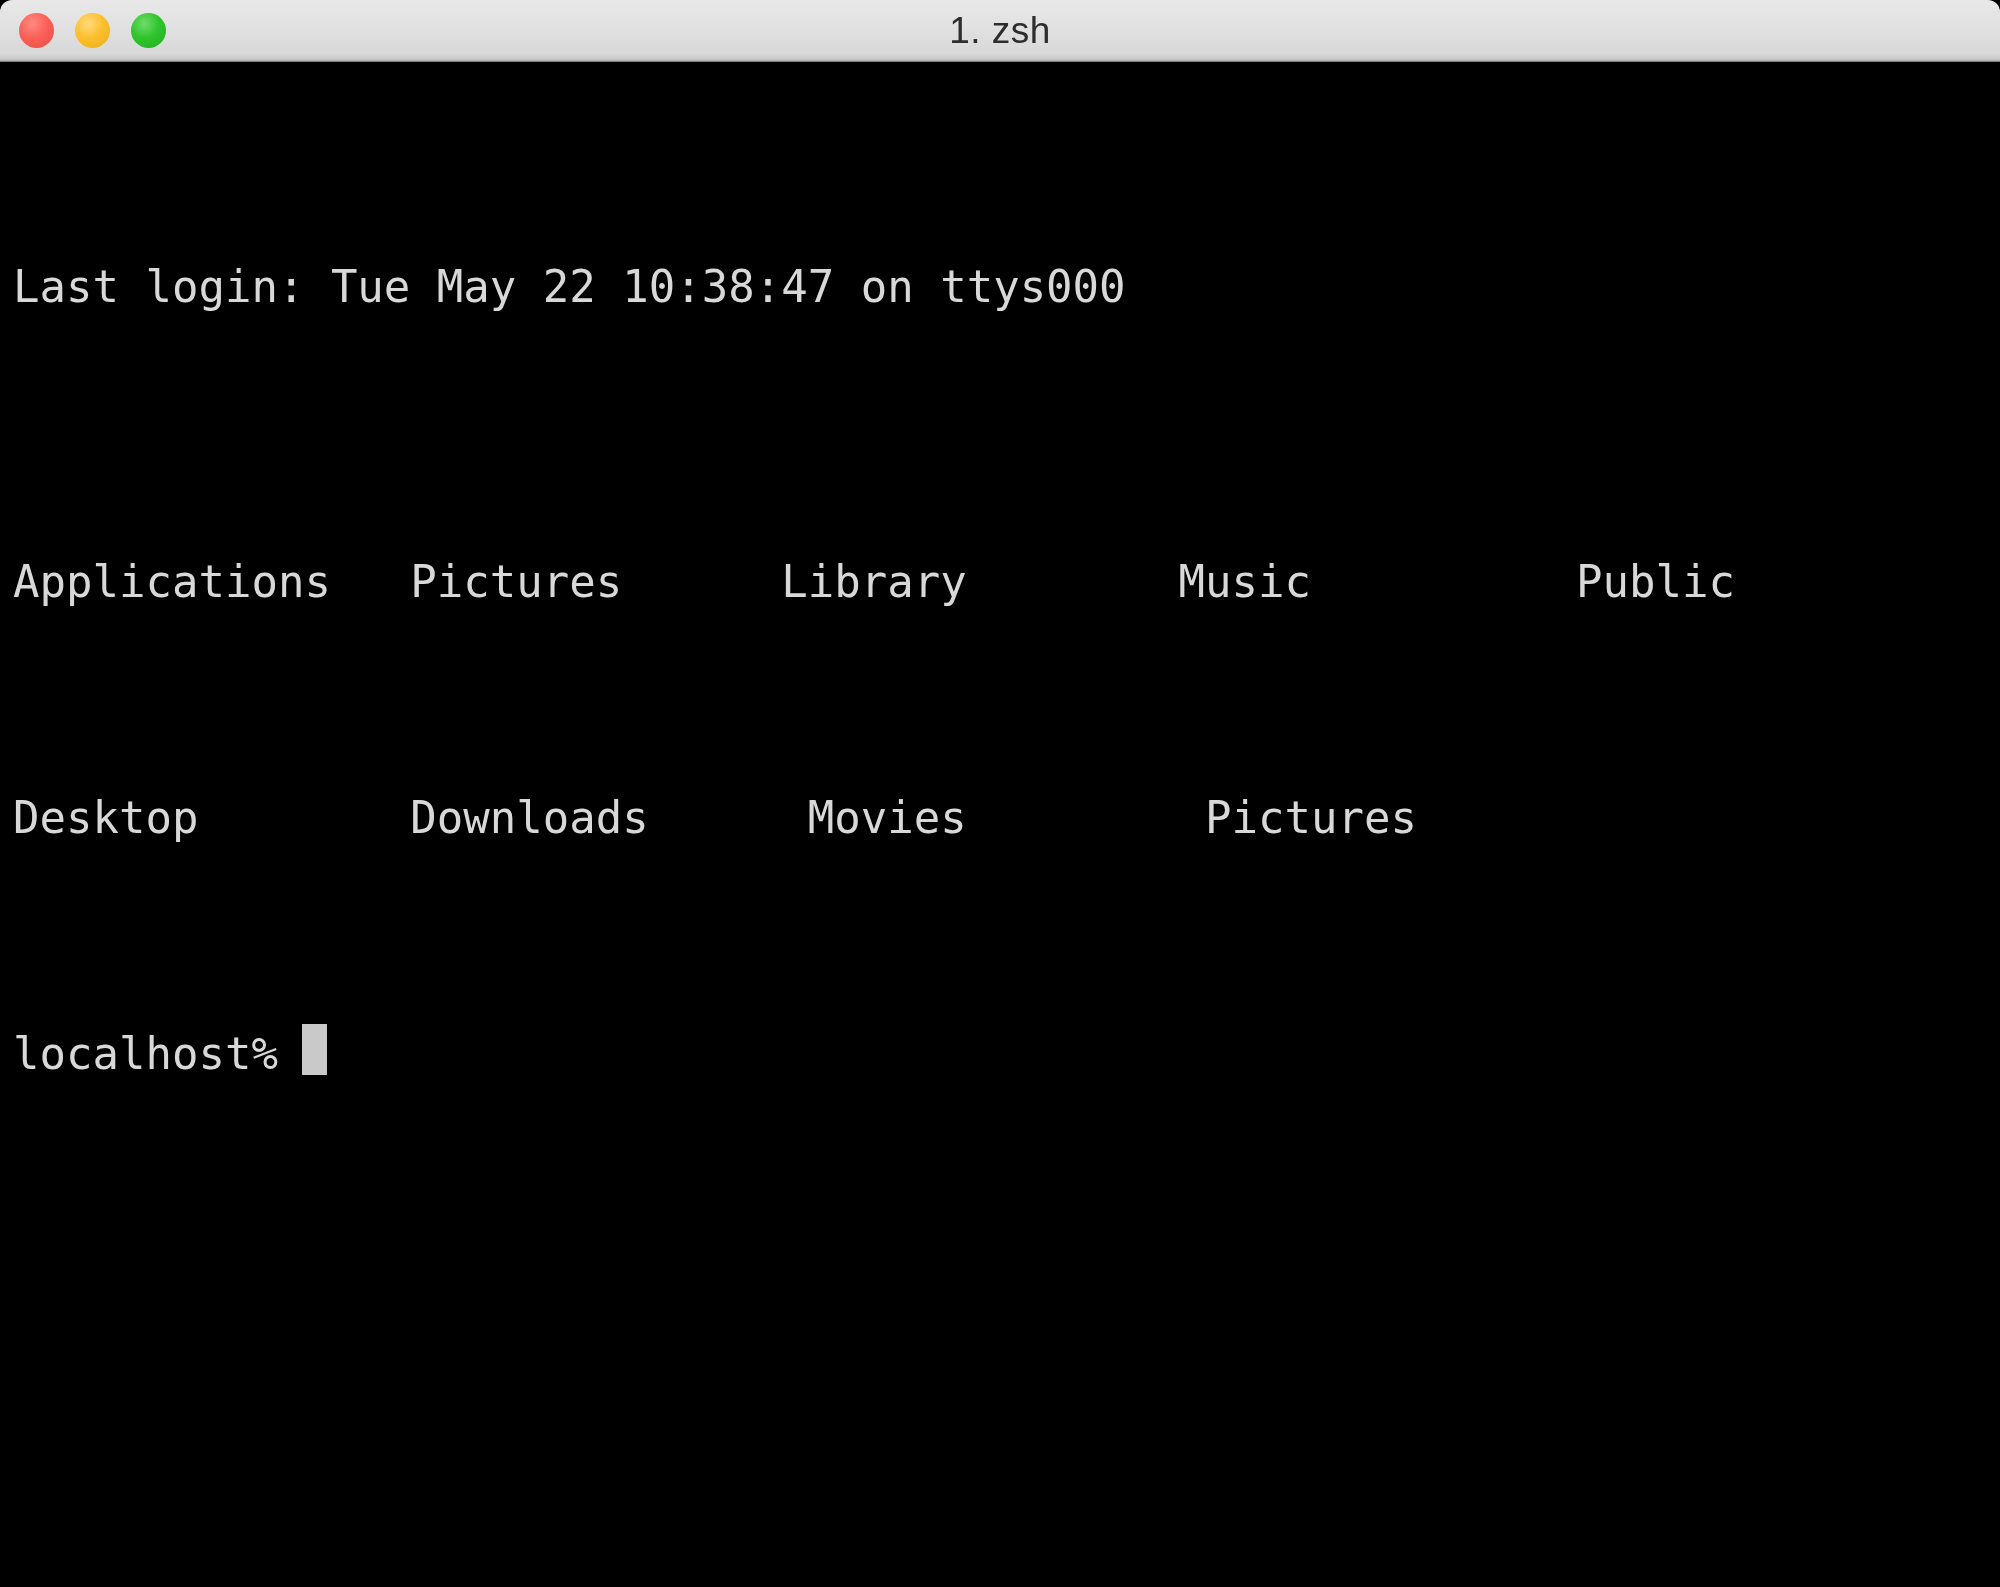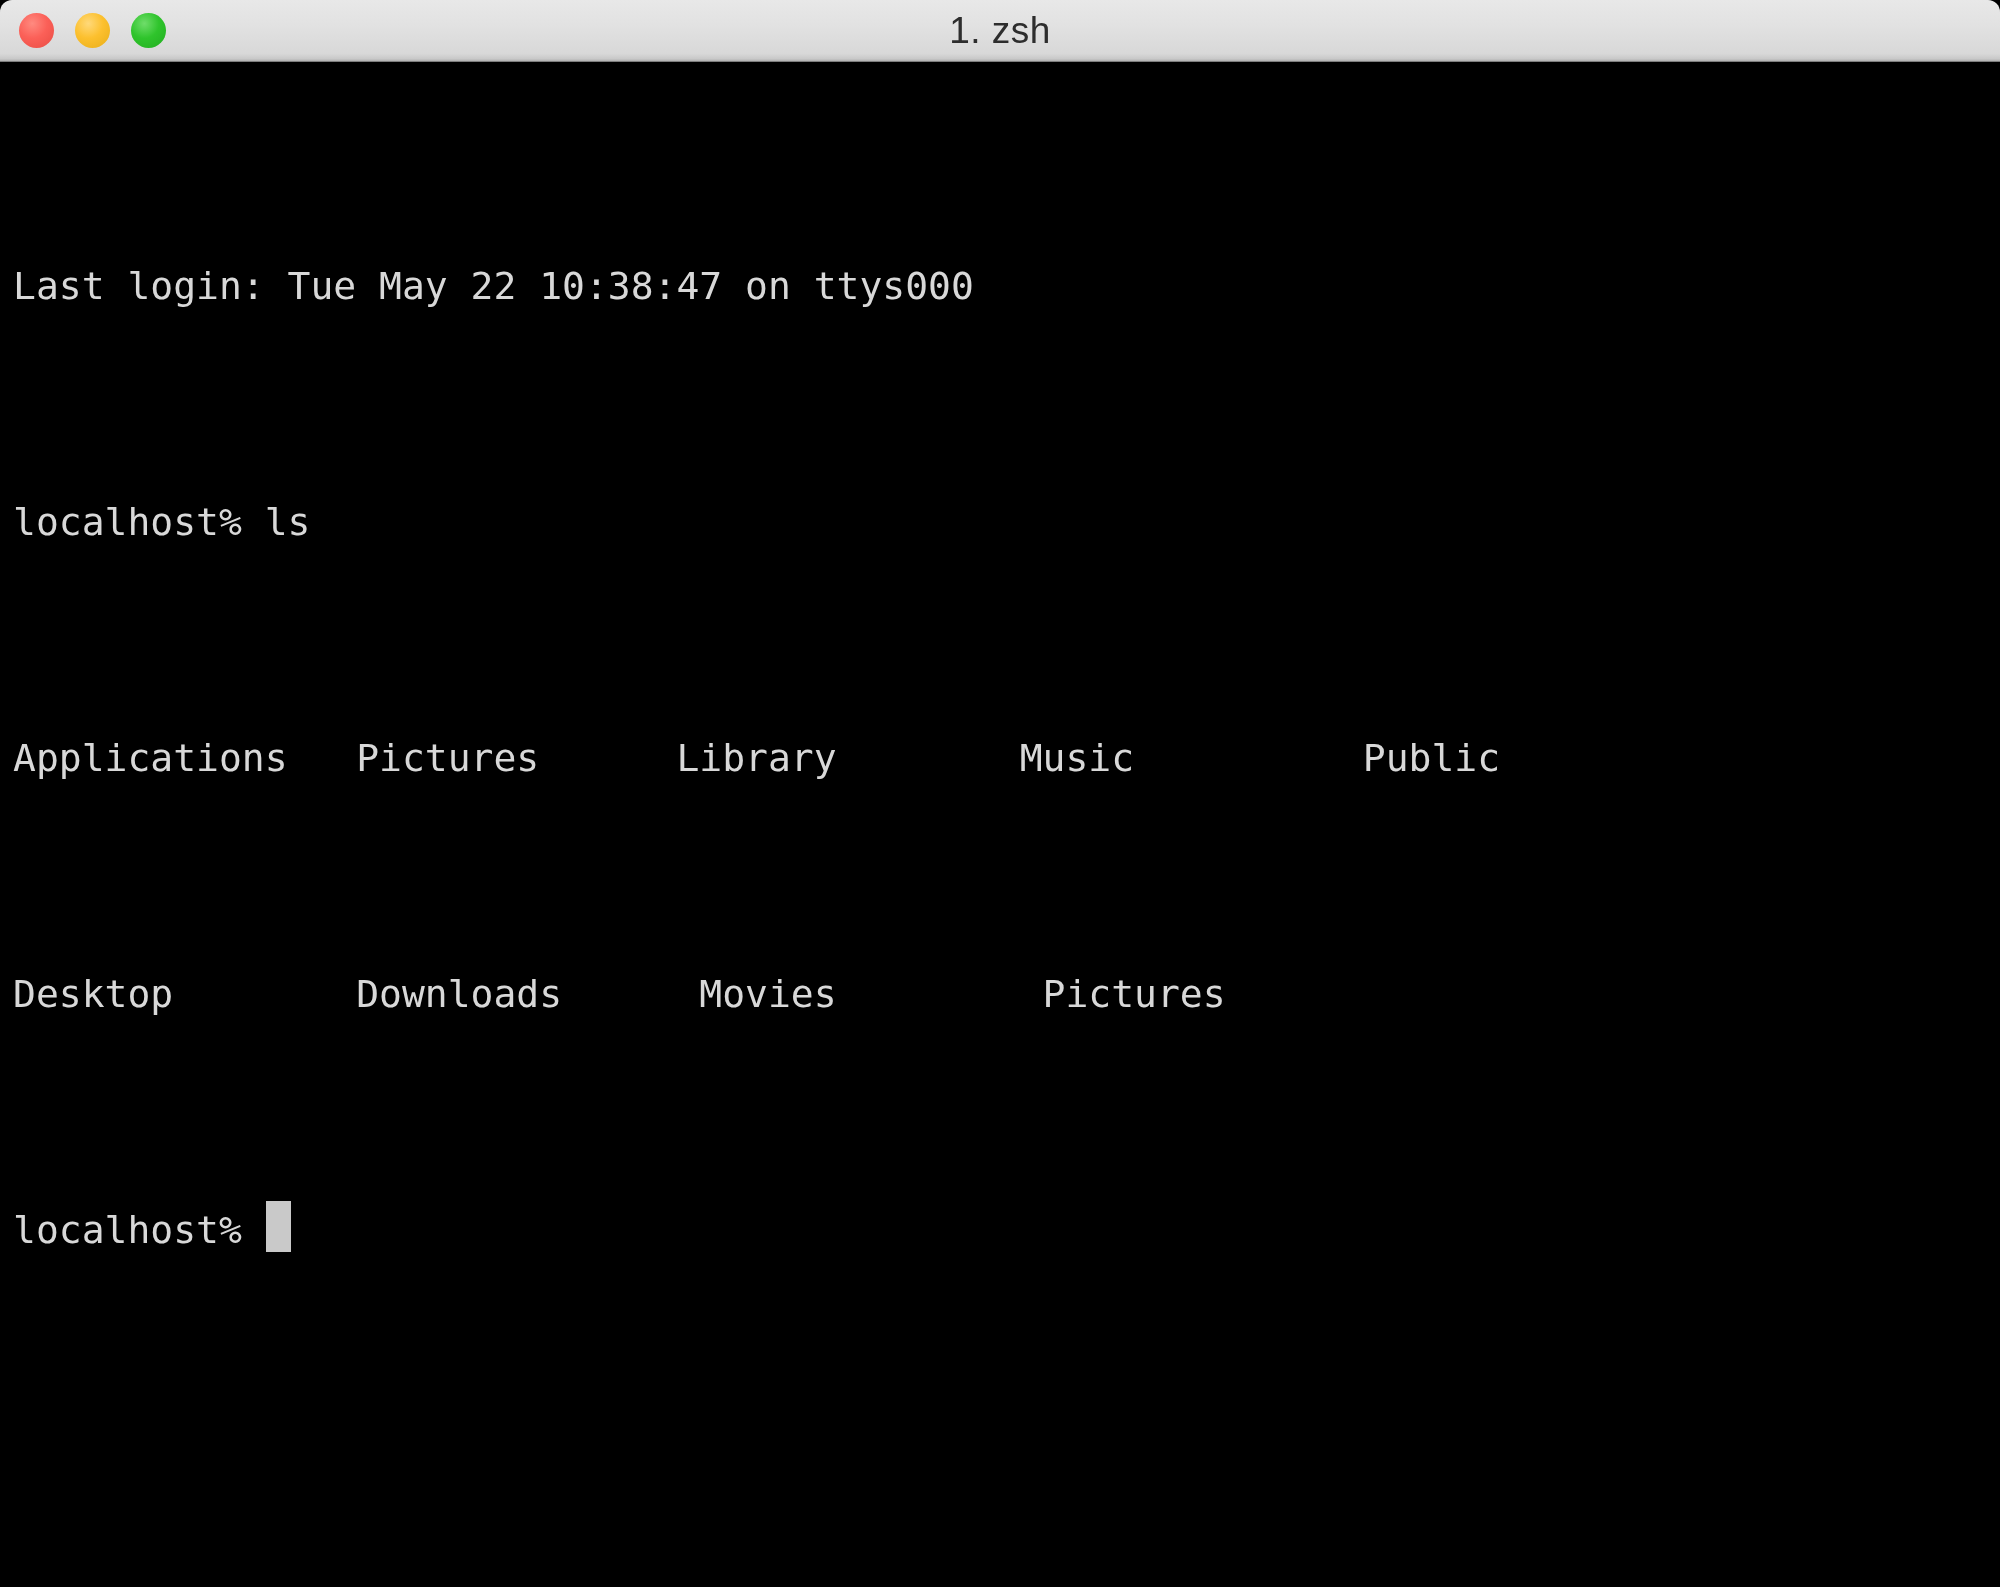--- a/index.html
+++ b/index.html
@@ -63,21 +63,21 @@
 
   
   #terminal {
     position: absolute;
     left: 0; top: 62px;
     width: 2000px;
     height: 1525px;
     background: #000000;
     padding: 18px 0 0 13px;
     font-family: "DejaVu Sans Mono", monospace;
-    font-size: 38px;
+    font-size: 44px;
     line-height: 59px;
     color: #d8d8d8;
     white-space: pre;
     overflow: hidden;
   }
 
   .term-line {
     height: 59px;
     white-space: pre;
     display: block;
@@ -112,21 +112,20 @@
       <span class="light minimize"></span>
       <span class="light maximize"></span>
     </div>
     <div id="window-title">1. zsh</div>
   </div>
 
   <div id="terminal">
 
     <span class="term-line">Last login: Tue May 22 10:38:47 on ttys000</span>
 
-    <span class="term-line">localhost% ls</span>
 
     <span class="ls-row">Applications   Pictures      Library        Music          Public</span>
 
     <span class="ls-row">Desktop        Downloads      Movies         Pictures</span>
 
     <div class="prompt-line">
       <span>localhost%</span>
       <span class="cursor-block"></span>
     </div>
 

